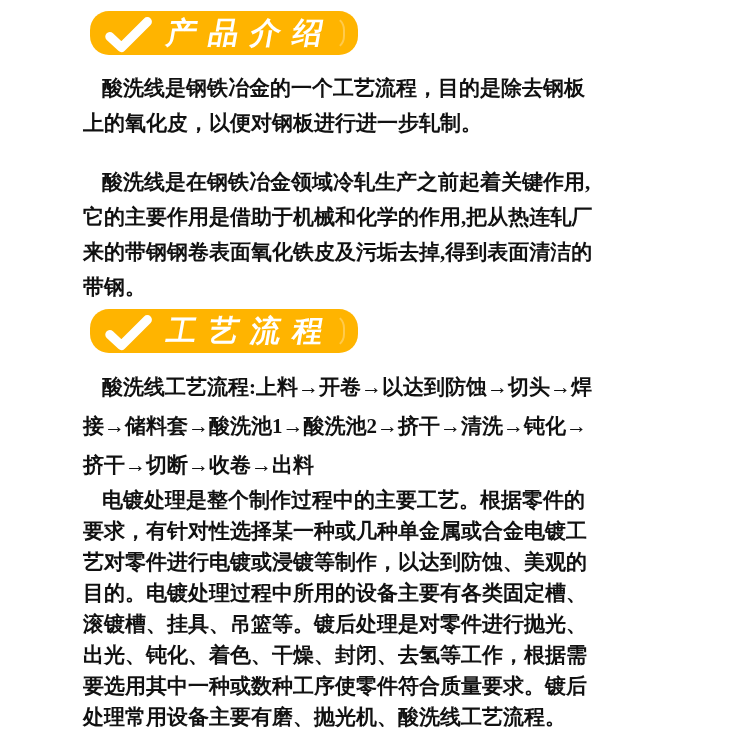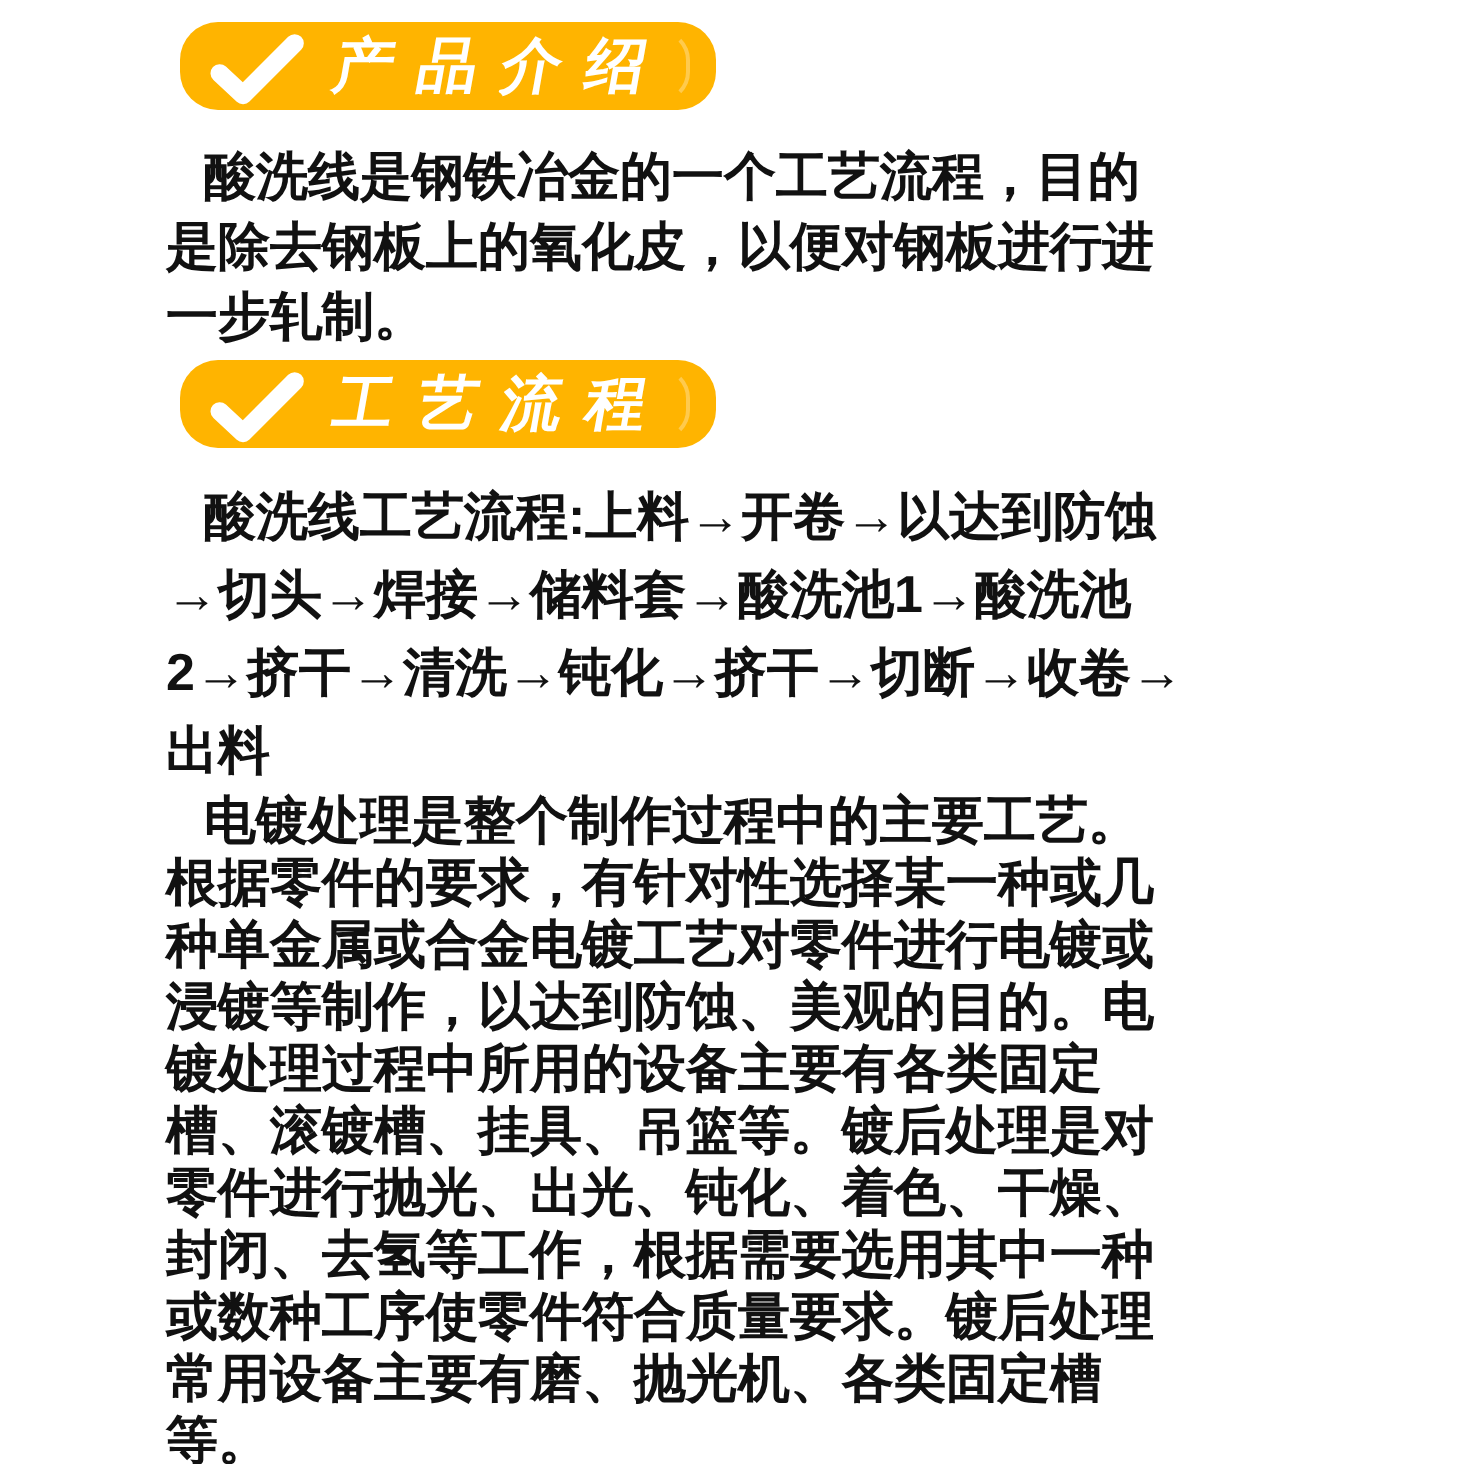--- a/index.html
+++ b/index.html
@@ -59,25 +59,26 @@
     margin-left: 13px;
     font-size: 30px;
     font-weight: 700;
     color: var(--banner_text, #ffffff);
     letter-spacing: 12px;
     white-space: nowrap;
     transform: skewX(-10deg);
   }
   .para {
     margin: 0;
-    font-size: 26px;
+    font-size: 21px;
     font-weight: 700;
     color: var(--text, #111111);
     text-indent: 19px;
     text-align: left;
+    font-family: Liberation Serif, serif;
   }
   .p-intro-1 { line-height: 35px; margin-top: 16px; }
   .p-intro-2 { line-height: 35px; margin-top: 24px; }
   .banner-flow { margin-top: 4px; }
   .p-flow-1  { line-height: 39px; margin-top: 15px; }
   .p-flow-2  { line-height: 31px; margin-top: 0; }
 </style>
 </head>
 <body>
 
@@ -87,29 +88,30 @@
     <section>
       <div class="banner">
         <span class="check">
           <svg viewBox="0 0 60 42" xmlns="http://www.w3.org/2000/svg" aria-hidden="true">
             <path d="M7 23 L21 36 L52 5" fill="none" stroke="#ffffff" stroke-width="11" stroke-linecap="round" stroke-linejoin="round"></path>
           </svg>
         </span>
         <span class="banner-title">产品介绍</span>
       </div>
       <p class="para p-intro-1">酸洗线是钢铁冶金的一个工艺流程，目的是除去钢板上的氧化皮，以便对钢板进行进一步轧制。</p>
+      <p class="para p-intro-2">酸洗线是在钢铁冶金领域冷轧生产之前起着关键作用,它的主要作用是借助于机械和化学的作用,把从热连轧厂来的带钢钢卷表面氧化铁皮及污垢去掉,得到表面清洁的带钢。</p>
     </section>
 
     <section>
       <div class="banner banner-flow">
         <span class="check">
           <svg viewBox="0 0 60 42" xmlns="http://www.w3.org/2000/svg" aria-hidden="true">
             <path d="M7 23 L21 36 L52 5" fill="none" stroke="#ffffff" stroke-width="11" stroke-linecap="round" stroke-linejoin="round"></path>
           </svg>
         </span>
         <span class="banner-title">工艺流程</span>
       </div>
       <p class="para p-flow-1">酸洗线工艺流程:上料→开卷→以达到防蚀→切头→焊接→储料套→酸洗池1→酸洗池2→挤干→清洗→钝化→挤干→切断→收卷→出料</p>
-      <p class="para p-flow-2">电镀处理是整个制作过程中的主要工艺。根据零件的要求，有针对性选择某一种或几种单金属或合金电镀工艺对零件进行电镀或浸镀等制作，以达到防蚀、美观的目的。电镀处理过程中所用的设备主要有各类固定槽、滚镀槽、挂具、吊篮等。镀后处理是对零件进行抛光、出光、钝化、着色、干燥、封闭、去氢等工作，根据需要选用其中一种或数种工序使零件符合质量要求。镀后处理常用设备主要有磨、抛光机、各类固定槽等。</p>
+      <p class="para p-flow-2">电镀处理是整个制作过程中的主要工艺。根据零件的要求，有针对性选择某一种或几种单金属或合金电镀工艺对零件进行电镀或浸镀等制作，以达到防蚀、美观的目的。电镀处理过程中所用的设备主要有各类固定槽、滚镀槽、挂具、吊篮等。镀后处理是对零件进行抛光、出光、钝化、着色、干燥、封闭、去氢等工作，根据需要选用其中一种或数种工序使零件符合质量要求。镀后处理常用设备主要有磨、抛光机、酸洗线工艺流程。</p>
     </section>
 
   </div>
 </div>
 
 </body></html>

